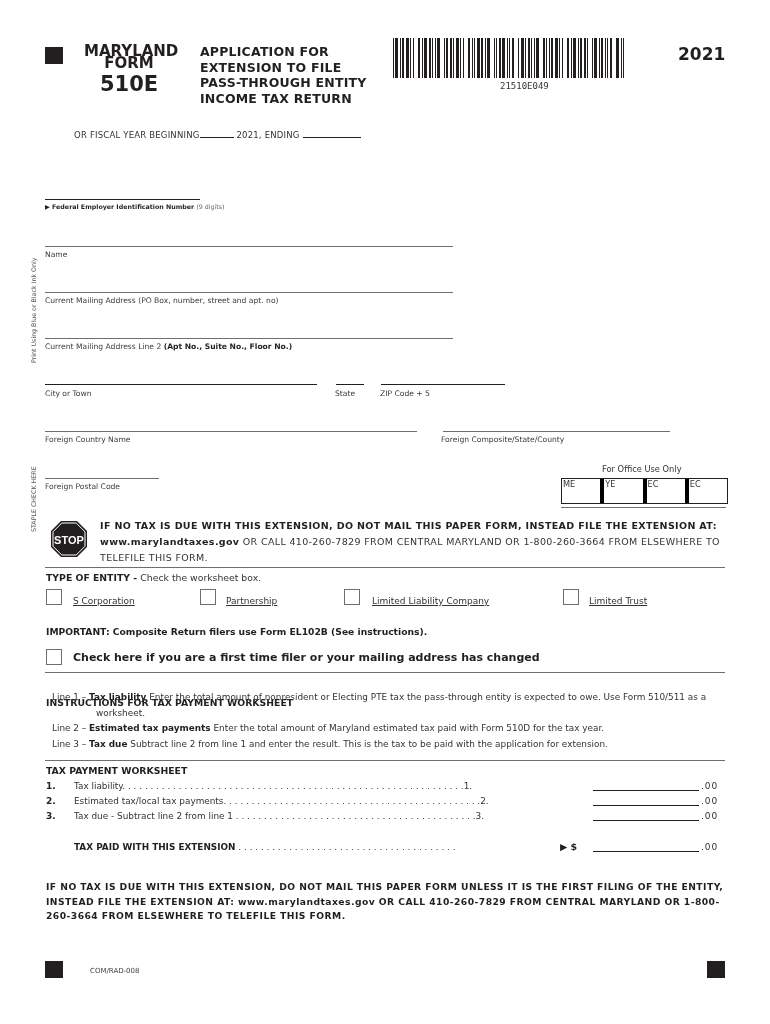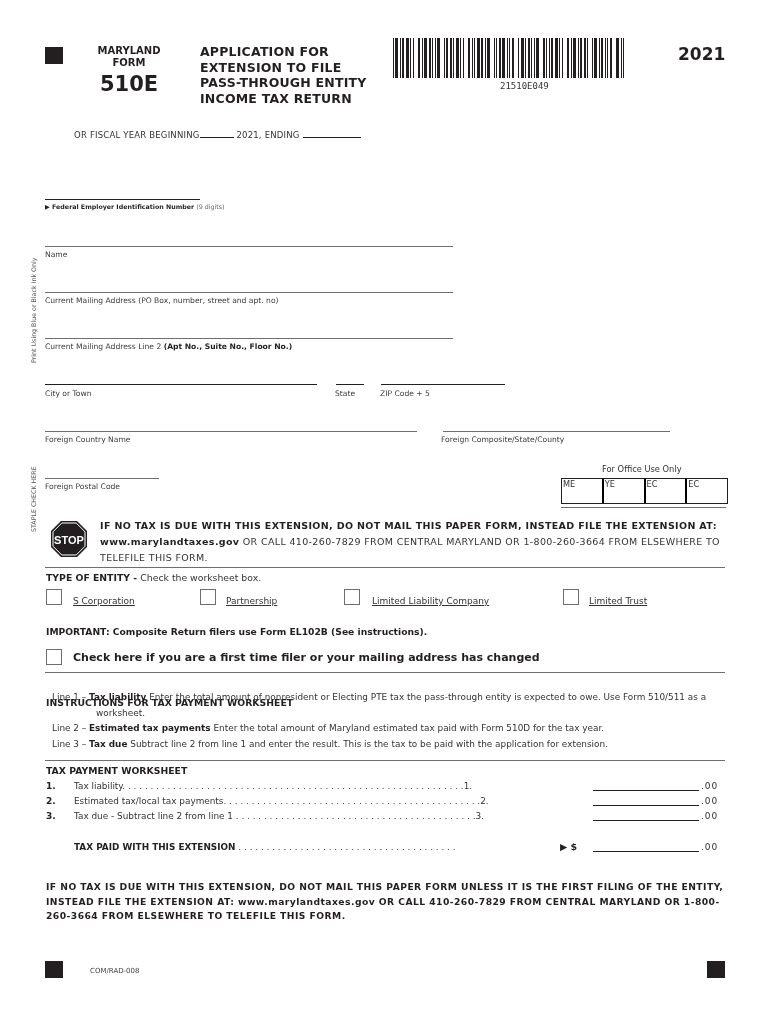--- a/index.html
+++ b/index.html
@@ -1,38 +1,38 @@
 <!DOCTYPE html>
 <html><head>
 <meta charset="utf-8">
 <style>
   html, body { margin:0; padding:0; }
   body { width:770px; height:1024px; background:#ffffff; position:relative; overflow:hidden;
          font-family:"DejaVu Sans", sans-serif; color:#231f20; }
   .abs { position:absolute; }
   .reg { position:absolute; background:#231f20; width:18px; height:17px; }
-  .mdform { left:84px; top:45px; width:90px; text-align:center; font-weight:bold; font-size:10px; line-height:12px; }
+  .mdform { left:84px; top:45px; width:90px; text-align:center; font-weight:bold; font-size:15px; line-height:12px; }
   .mdnum { left:84px; top:71px; width:90px; text-align:center; font-weight:bold; font-size:21px; line-height:26px; }
   .title { left:200px; top:44px; font-weight:bold; font-size:12.5px; line-height:15.6px; letter-spacing:0.2px; }
   .barcode { left:393px; top:38px; width:290px; height:42px; display:flex; align-items:flex-start; }
   .barcode span { display:inline-block; height:40px; background:#231f20; margin-right:1px; }
   .barcode-num { left:500px; top:81px; font-size:9px; font-family:"DejaVu Sans Mono", monospace; color:#333; }
   .year { left:678px; top:44px; font-weight:bold; font-size:17px; }
   .fiscal { left:74px; top:129px; font-size:8.5px; color:#333; letter-spacing:0.2px; }
   .fiscal .blank { display:inline-block; border-bottom:1px solid #231f20; vertical-align:baseline; height:8px; }
   .line { position:absolute; border-top:1.3px solid #231f20; height:0; }
   .gline { position:absolute; border-top:1.3px solid #6d6e71; height:0; }
   .lbl { position:absolute; font-size:7.6px; color:#3a3a3a; white-space:nowrap; }
   .lbl b { color:#231f20; }
   .fein { left:45px; top:203px; font-size:6.3px; font-weight:bold; color:#231f20; }
   .fein .light { font-weight:normal; color:#666; }
   .vert { position:absolute; transform:rotate(-90deg); transform-origin:left top; font-size:6.3px; color:#555; white-space:nowrap; }
   .office-title { left:602px; top:464px; font-size:8.3px; color:#333; }
   .office-grid { left:561px; top:478px; width:165px; height:24px; display:flex; border:1px solid #231f20; }
-  .office-grid div { flex:1; border-right:2px solid #000000; font-size:8.2px; color:#333; padding-left:1px; line-height:11px; }
+  .office-grid div { flex:1; border-right:4px solid #000000; font-size:8.2px; color:#333; padding-left:1px; line-height:11px; }
   .office-grid div:last-child { border-right:none; }
   .stop { left:50px; top:520px; width:38px; height:38px; }
   .notice { left:100px; top:518px; width:630px; font-size:9.5px; line-height:16px; color:#333; letter-spacing:0.35px; }
   .notice b { color:#231f20; }
   .hr { position:absolute; left:45px; width:680px; border-top:1.5px solid #6d6e71; }
   .sec-h { position:absolute; left:46px; font-size:9.3px; font-weight:bold; color:#231f20; }
   .sec-h span { font-weight:normal; color:#333; }
   .cb { position:absolute; width:14px; height:14px; border:1.2px solid #6d6e71; background:#fff; }
   .cblbl { position:absolute; font-size:9px; color:#333;text-decoration:underline; }
   .important { left:46px; top:626px; font-size:9.2px; font-weight:bold; }

